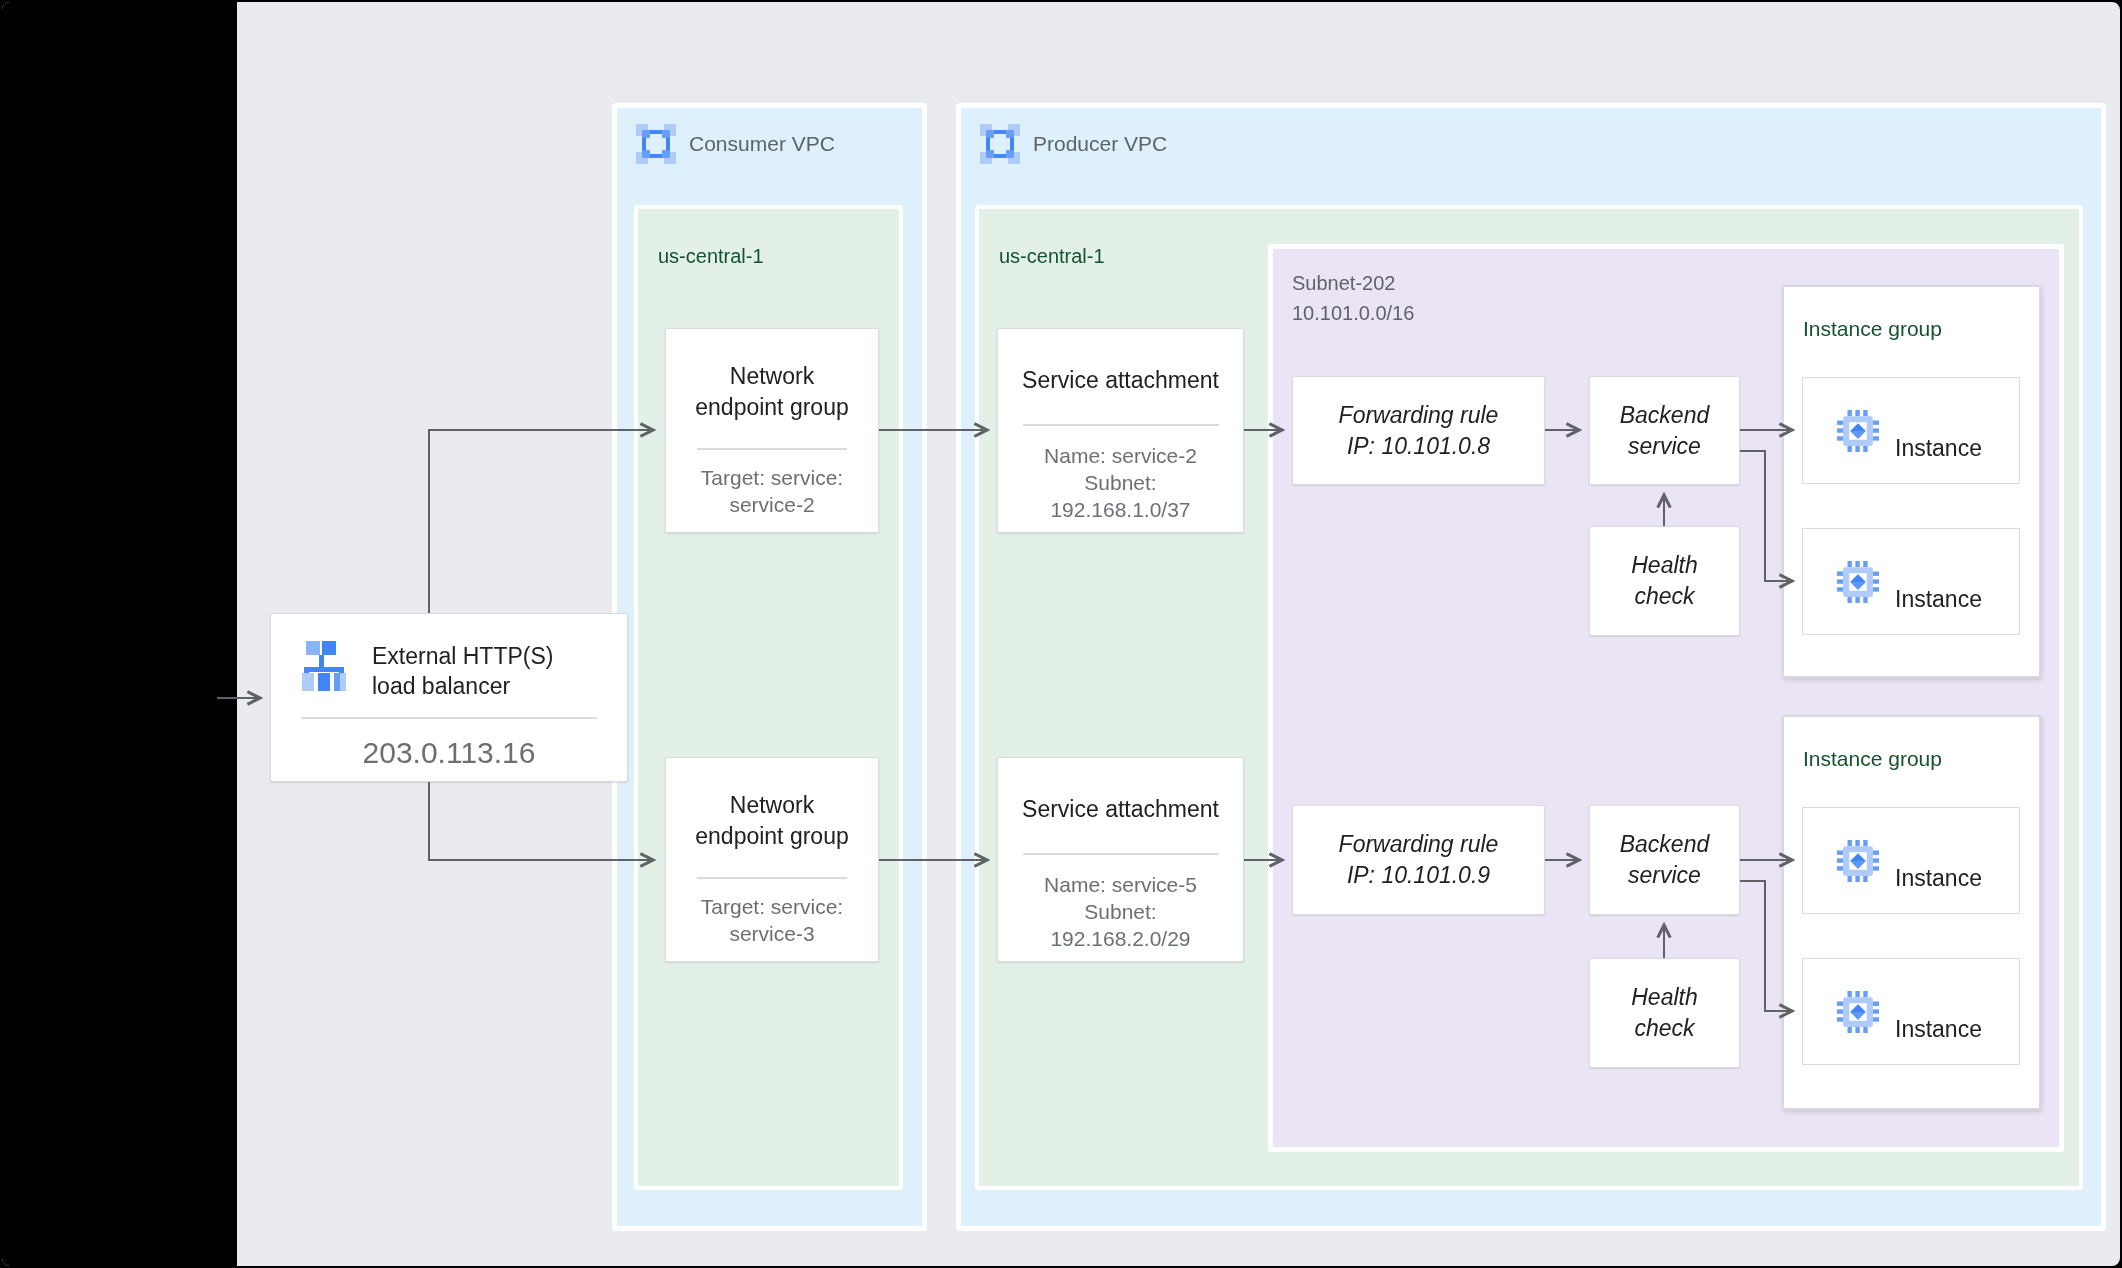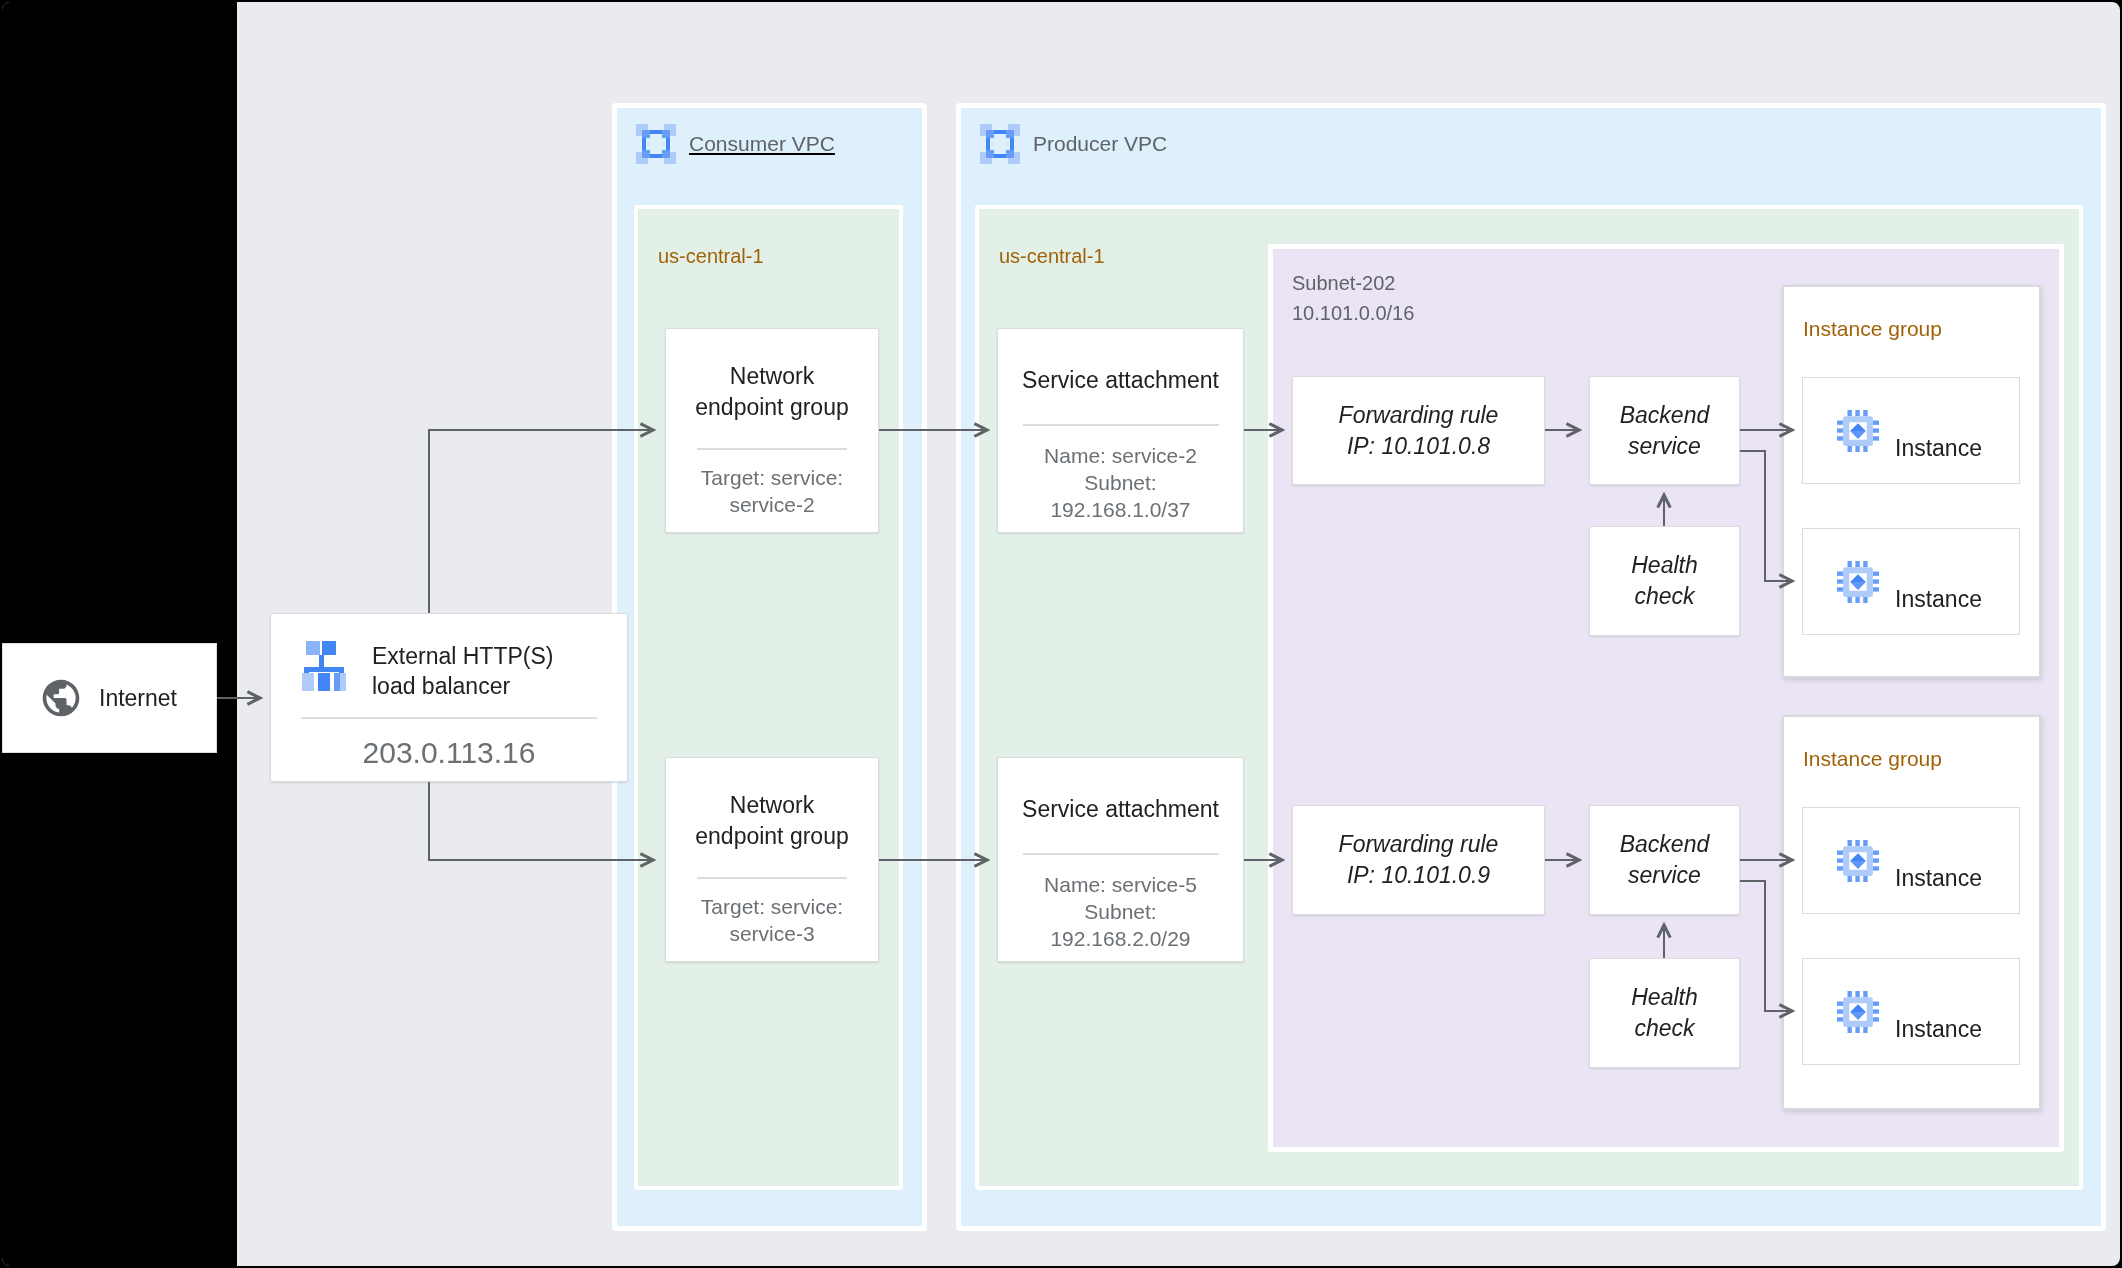--- a/index.html
+++ b/index.html
@@ -17,21 +17,21 @@
   .node{position:absolute;background:#fff;border:1px solid #dadce0;border-radius:2px;
         box-shadow:0 1px 2px rgba(60,64,67,.14);box-sizing:border-box;}
   .col{display:flex;flex-direction:column;align-items:center;}
   .ctr{display:flex;flex-direction:column;align-items:center;justify-content:center;font-style:italic;}
   .title{color:#212121;font-size:23px;line-height:31px;text-align:center;}
   .sub{color:#6b7075;font-size:21px;line-height:27px;text-align:center;}
   .divider{height:2px;background:#dadce0;}
   
   .vpchead{position:absolute;display:flex;align-items:center;gap:13px;}
   .vpchead span{color:#5f6368;font-size:21px;}
-  .glabel{position:absolute;color:#a16207;font-size:21px;}
+  .glabel{position:absolute;color:#14532d;font-size:21px;}
   .subnetlabel{position:absolute;color:#5f6368;font-size:20px;line-height:30px;}
   
   .inst{position:absolute;background:#fff;border:1px solid #dadce0;box-sizing:border-box;
         display:flex;align-items:center;padding-left:34px;gap:16px;}
   .inst .title{text-align:right;margin-top:35px;}
   
   #logo{position:absolute;left:264px;top:26px;font-size:41px;letter-spacing:-1px;line-height:46px;}
   #logo .cloud{color:#5f6368;margin-left:8px;letter-spacing:0;}
   .gb{color:#4285F4;} .gr{color:#EA4335;} .gy{color:#FBBC05;} .gg{color:#34A853;}
   
@@ -56,21 +56,21 @@
 
   <div class="vpc" style="left:610px;top:101px;width:315px;height:1128px;"></div>
 
   <div class="vpc" style="left:954px;top:101px;width:1150px;height:1128px;"></div>
 
   <div class="region" style="left:632px;top:203px;width:269px;height:985px;"></div>
   <div class="region" style="left:973px;top:203px;width:1108px;height:985px;"></div>
 
   <div class="subnet" style="left:1266px;top:242px;width:796px;height:908px;"></div>
 
-  <div class="vpchead" style="left:634px;top:122px;text-decoration:underline;">
+  <div class="vpchead" style="left:634px;top:122px;">
     <span style="line-height:0;">
       <svg width="40" height="40" viewBox="0 0 40 40">
         <rect x="8" y="8" width="24" height="24" fill="none" stroke="#4285f4" stroke-width="4"></rect>
         <rect x="0" y="0" width="12" height="12" fill="#aecbfa"></rect>
           <rect x="6" y="6" width="8" height="8" fill="#669df6"></rect>
         <rect x="28" y="0" width="12" height="12" fill="#aecbfa"></rect>
           <rect x="26" y="6" width="8" height="8" fill="#669df6"></rect>
         <rect x="0" y="28" width="12" height="12" fill="#aecbfa"></rect>
           <rect x="6" y="26" width="8" height="8" fill="#669df6"></rect>
         <rect x="28" y="28" width="12" height="12" fill="#aecbfa"></rect>
@@ -97,28 +97,20 @@
   </div>
 
   <div class="glabel" style="left:656px;top:243px;font-size:20px;">us-central-1</div>
   <div class="glabel" style="left:997px;top:243px;font-size:20px;">us-central-1</div>
 
   <div class="subnetlabel" style="left:1290px;top:266px;">
     <div>Subnet-202</div>
     <div>10.101.0.0/16</div>
   </div>
 
-  <div id="internet">
-    <span style="line-height:0;">
-      <svg width="44" height="44" viewBox="0 0 24 24">
-        <path fill="#5f6368" d="M12 2C6.48 2 2 6.48 2 12s4.48 10 10 10 10-4.48 10-10S17.52 2 12 2zm-1 17.93c-3.95-.49-7-3.85-7-7.93 0-.62.08-1.21.21-1.79L9 15v1c0 1.1.9 2 2 2v1.93zm6.9-2.54c-.26-.81-1-1.39-1.9-1.39h-1v-3c0-.55-.45-1-1-1H8v-2h2c.55 0 1-.45 1-1V7h2c1.1 0 2-.9 2-2v-.41c2.93 1.19 5 4.06 5 7.41 0 2.08-.8 3.97-2.1 5.39z"></path>
-      </svg>
-    </span>
-    <span class="title">Internet</span>
-  </div>
 
   <div id="lb" class="node">
     <div class="head">
       <span style="line-height:0;">
         <svg width="48" height="52" viewBox="0 0 48 52">
           <rect x="4" y="0" width="14" height="14" fill="#8ab4f8"></rect>
           <rect x="20" y="0" width="14" height="14" fill="#4285f4"></rect>
           <rect x="17" y="14" width="5" height="12" fill="#4285f4"></rect>
           <rect x="2" y="26" width="40" height="5" fill="#4285f4"></rect>
           <rect x="2" y="26" width="5" height="8" fill="#4285f4"></rect>

